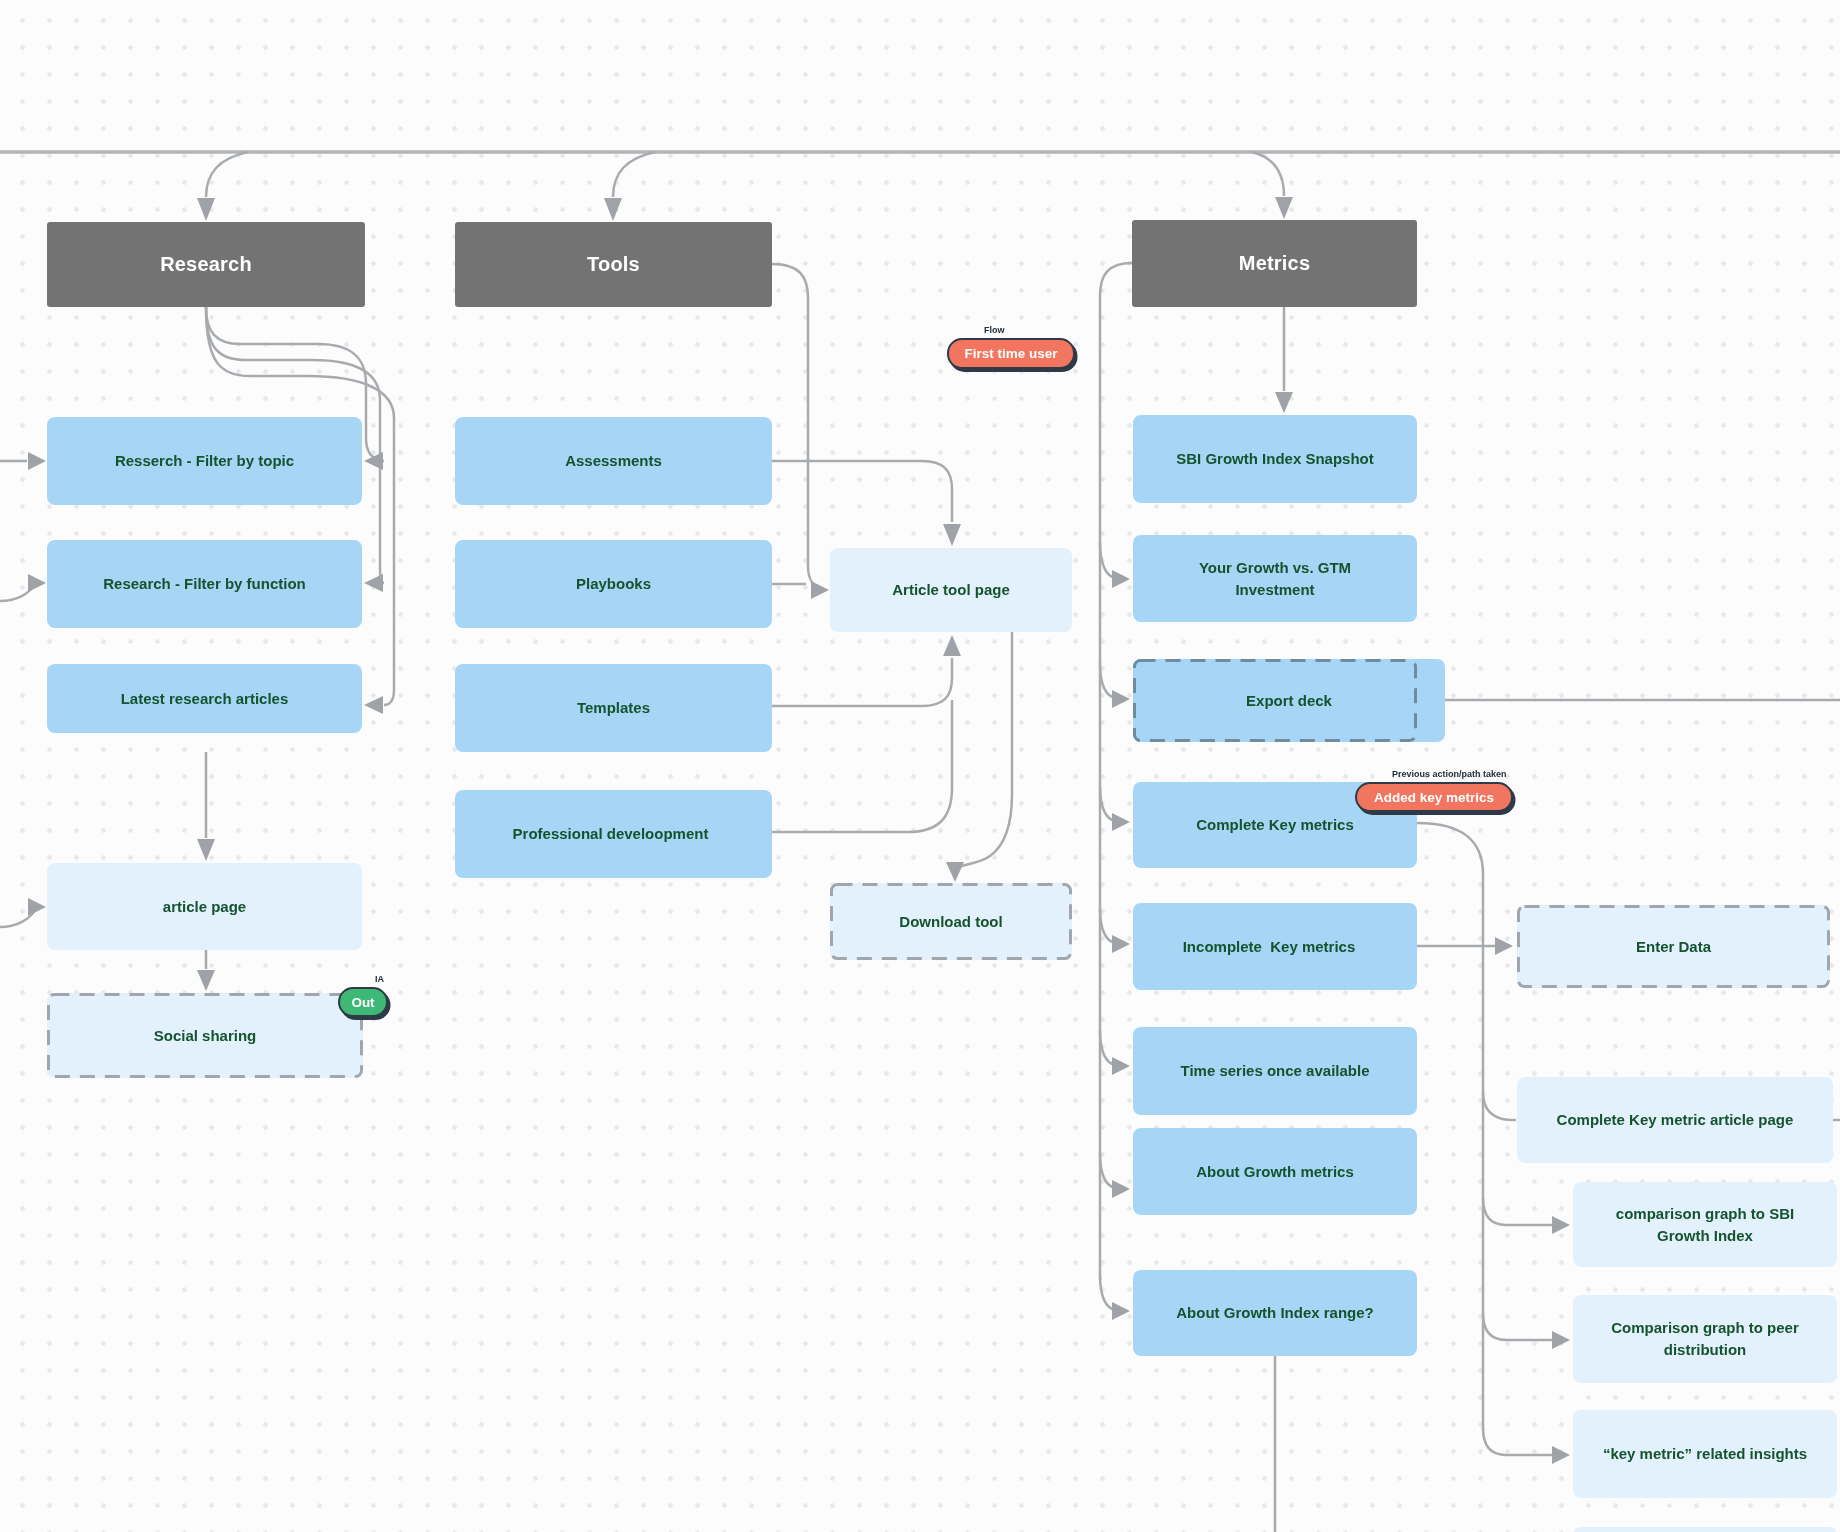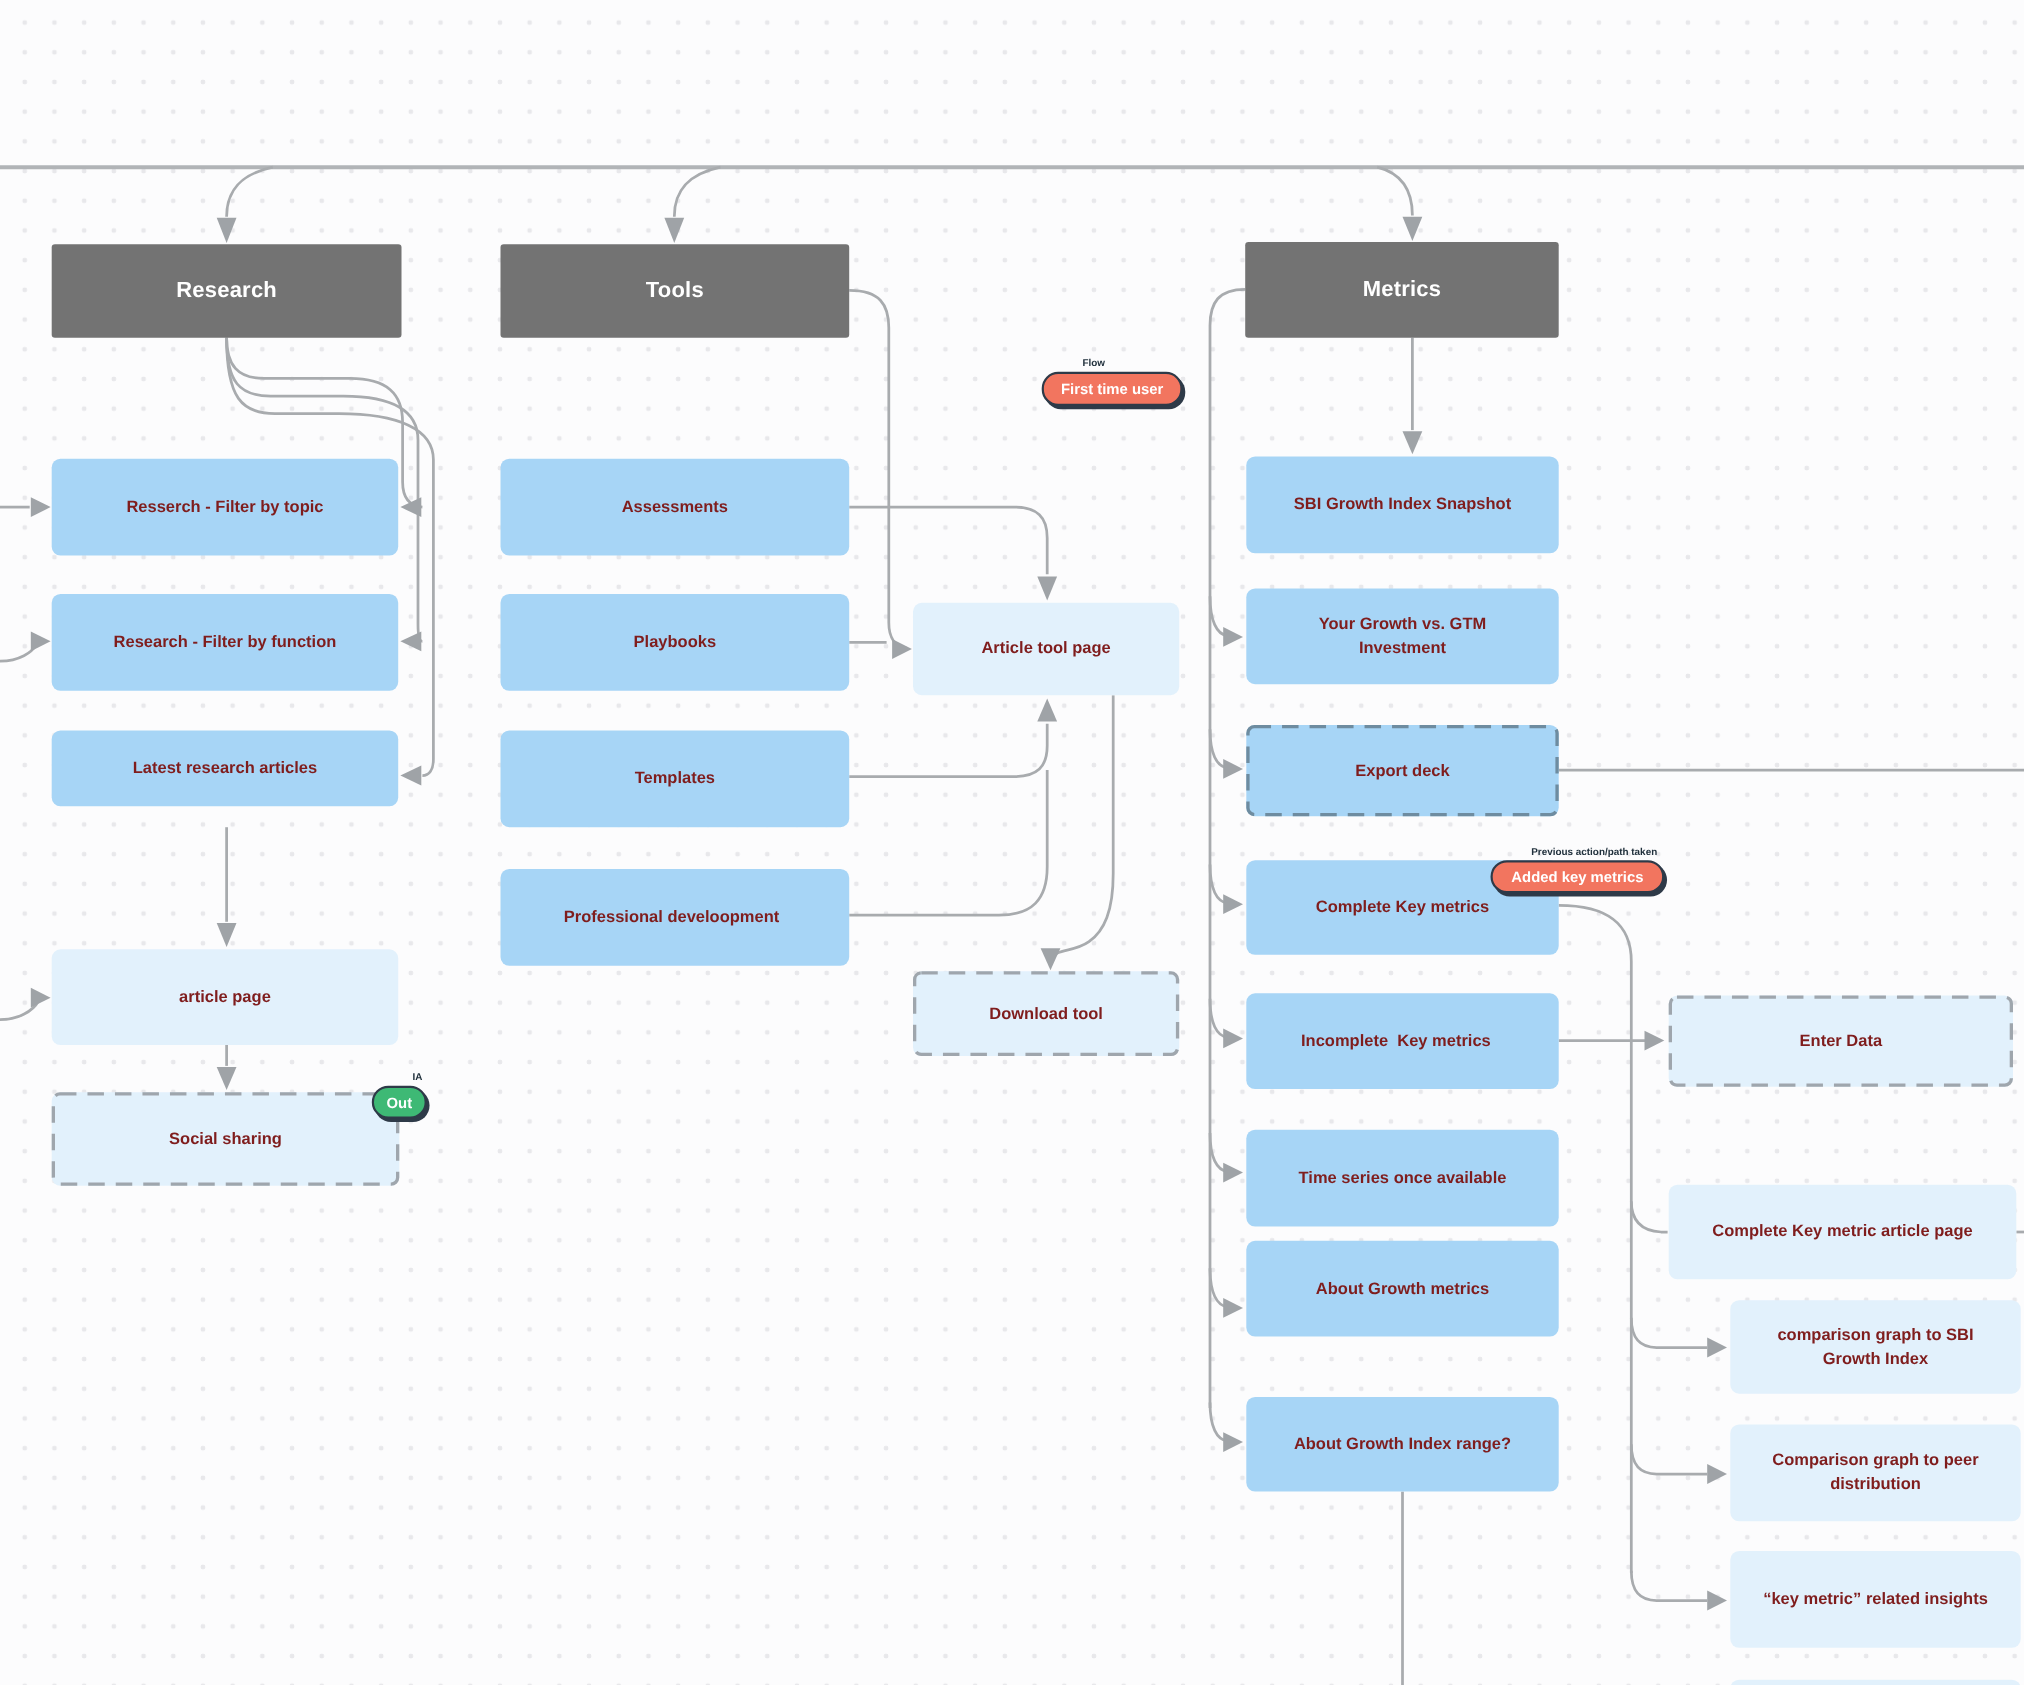--- a/index.html
+++ b/index.html
@@ -6,21 +6,21 @@
   body{
     width:1840px;height:1532px;overflow:hidden;position:relative;
     background-color:#FCFCFD;
     background-image:radial-gradient(circle,#E8E8EB 2px,transparent 2.4px);
     background-size:27px 27px;background-position:9px 7px;
     font-family:"Liberation Sans",sans-serif;
   }
   #wires{position:absolute;left:0;top:0;z-index:1}
   .node{
     position:absolute;z-index:2;display:flex;align-items:center;justify-content:center;
-    text-align:center;font-weight:bold;font-size:15px;color:#7f1d1d;
+    text-align:center;font-weight:bold;font-size:15px;color:#14532d;
     border-radius:8px;box-sizing:border-box;line-height:1.45;padding:0 26px;
     white-space:pre-wrap;
   }
   .node.header{background:#737373;color:#FFFFFF;font-size:20px;border-radius:3px;letter-spacing:.2px}
   .node.item,.node.item-dashed{background:#A7D5F6}
   .node.page,.node.page-dashed{background:#E2F1FC}
   .dashrect{position:absolute;left:0;top:0;width:100%;height:100%;overflow:visible;pointer-events:none}
   .node .lbl{position:relative;z-index:1}
   .badge{position:absolute;z-index:3}
   .badge .pill{
@@ -123,21 +123,21 @@
     <div class="node item" style="left: 455px; top: 540px; width: 317px; height: 88px;"><span class="lbl">Playbooks</span></div>
     <div class="node item" style="left: 455px; top: 664px; width: 317px; height: 88px;"><span class="lbl">Templates</span></div>
     <div class="node item" style="left: 455px; top: 790px; width: 317px; height: 88px; padding-left: 20px;"><span class="lbl">Professional develoopment</span></div>
     <div class="node page" style="left: 830px; top: 548px; width: 242px; height: 84px;"><span class="lbl">Article tool page</span></div>
     <div class="node page-dashed" style="left: 830px; top: 883px; width: 242px; height: 77px;"><svg class="dashrect">
         <rect x="1.5" y="1.5" width="239" height="74" rx="6" fill="none" stroke="#9FA6AD" stroke-width="3" stroke-dasharray="15 10"></rect>
       </svg><span class="lbl">Download tool</span></div>
     <div class="node header" style="left: 1132px; top: 220px; width: 285px; height: 87px;"><span class="lbl">Metrics</span></div>
     <div class="node item" style="left: 1133px; top: 415px; width: 284px; height: 88px;"><span class="lbl">SBI Growth Index Snapshot</span></div>
     <div class="node item" style="left: 1133px; top: 535px; width: 284px; height: 87px;"><span class="lbl">Your Growth vs. GTM Investment</span></div>
-    <div class="node item-dashed" style="left: 1133px; top: 659px; width: 284px; height: 83px;"><svg class="dashrect">
+    <div class="node item-dashed" style="left: 1133px; top: 659px; width: 312px; height: 83px;"><svg class="dashrect">
         <rect x="1.5" y="1.5" width="281" height="80" rx="6" fill="none" stroke="#6E8CA0" stroke-width="3" stroke-dasharray="15 10"></rect>
       </svg><span class="lbl">Export deck</span></div>
     <div class="node item" style="left: 1133px; top: 782px; width: 284px; height: 86px;"><span class="lbl">Complete Key metrics</span></div>
     <div class="node item" style="left: 1133px; top: 903px; width: 284px; height: 87px; padding-left: 14px;"><span class="lbl">Incomplete  Key metrics</span></div>
     <div class="node item" style="left: 1133px; top: 1027px; width: 284px; height: 88px;"><span class="lbl">Time series once available</span></div>
     <div class="node item" style="left: 1133px; top: 1128px; width: 284px; height: 87px;"><span class="lbl">About Growth metrics</span></div>
     <div class="node item" style="left: 1133px; top: 1270px; width: 284px; height: 86px;"><span class="lbl">About Growth Index range?</span></div>
     <div class="node page-dashed" style="left: 1517px; top: 905px; width: 313px; height: 83px;"><svg class="dashrect">
         <rect x="1.5" y="1.5" width="310" height="80" rx="6" fill="none" stroke="#9FA6AD" stroke-width="3" stroke-dasharray="15 10"></rect>
       </svg><span class="lbl">Enter Data</span></div>

